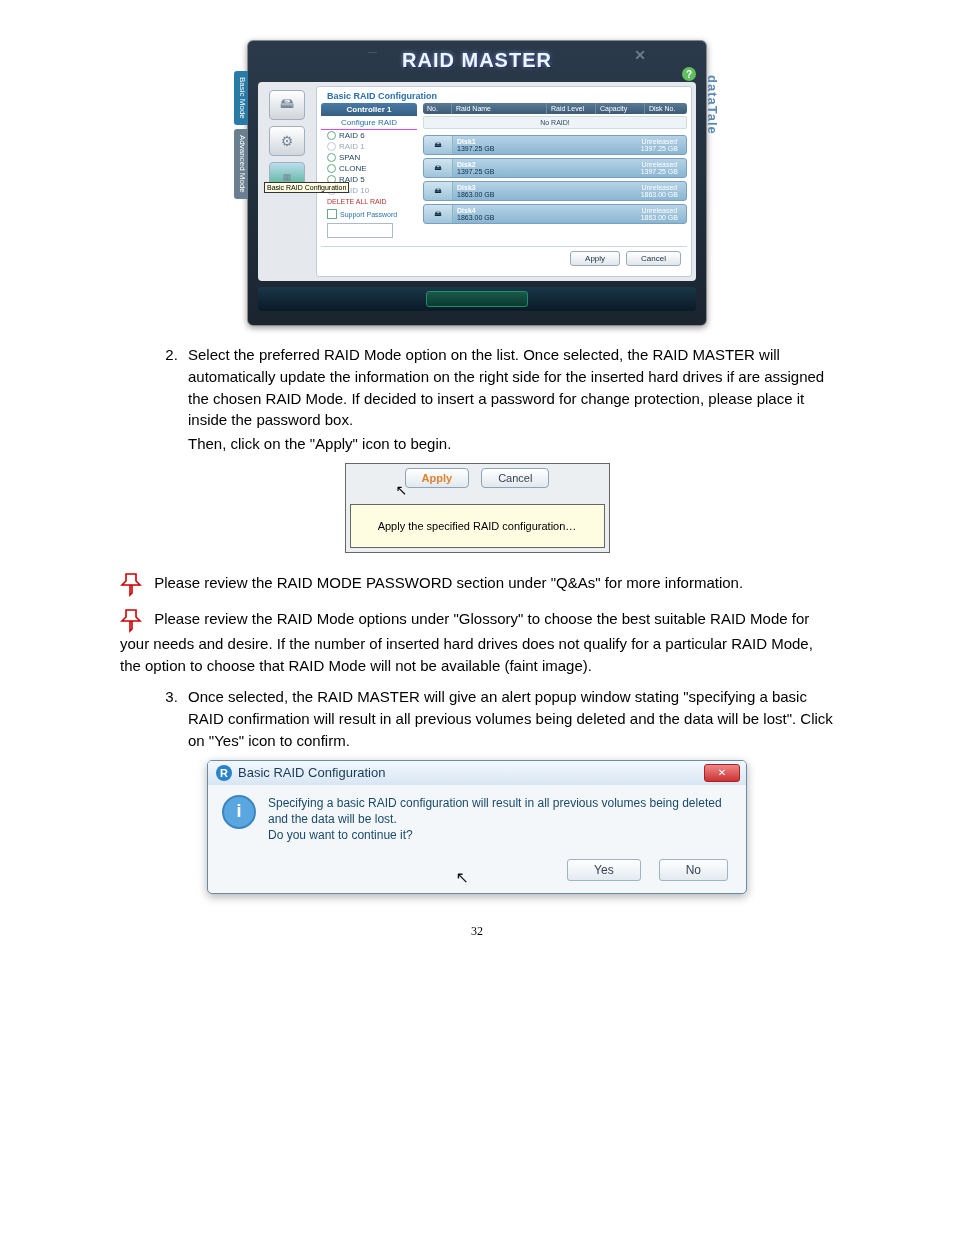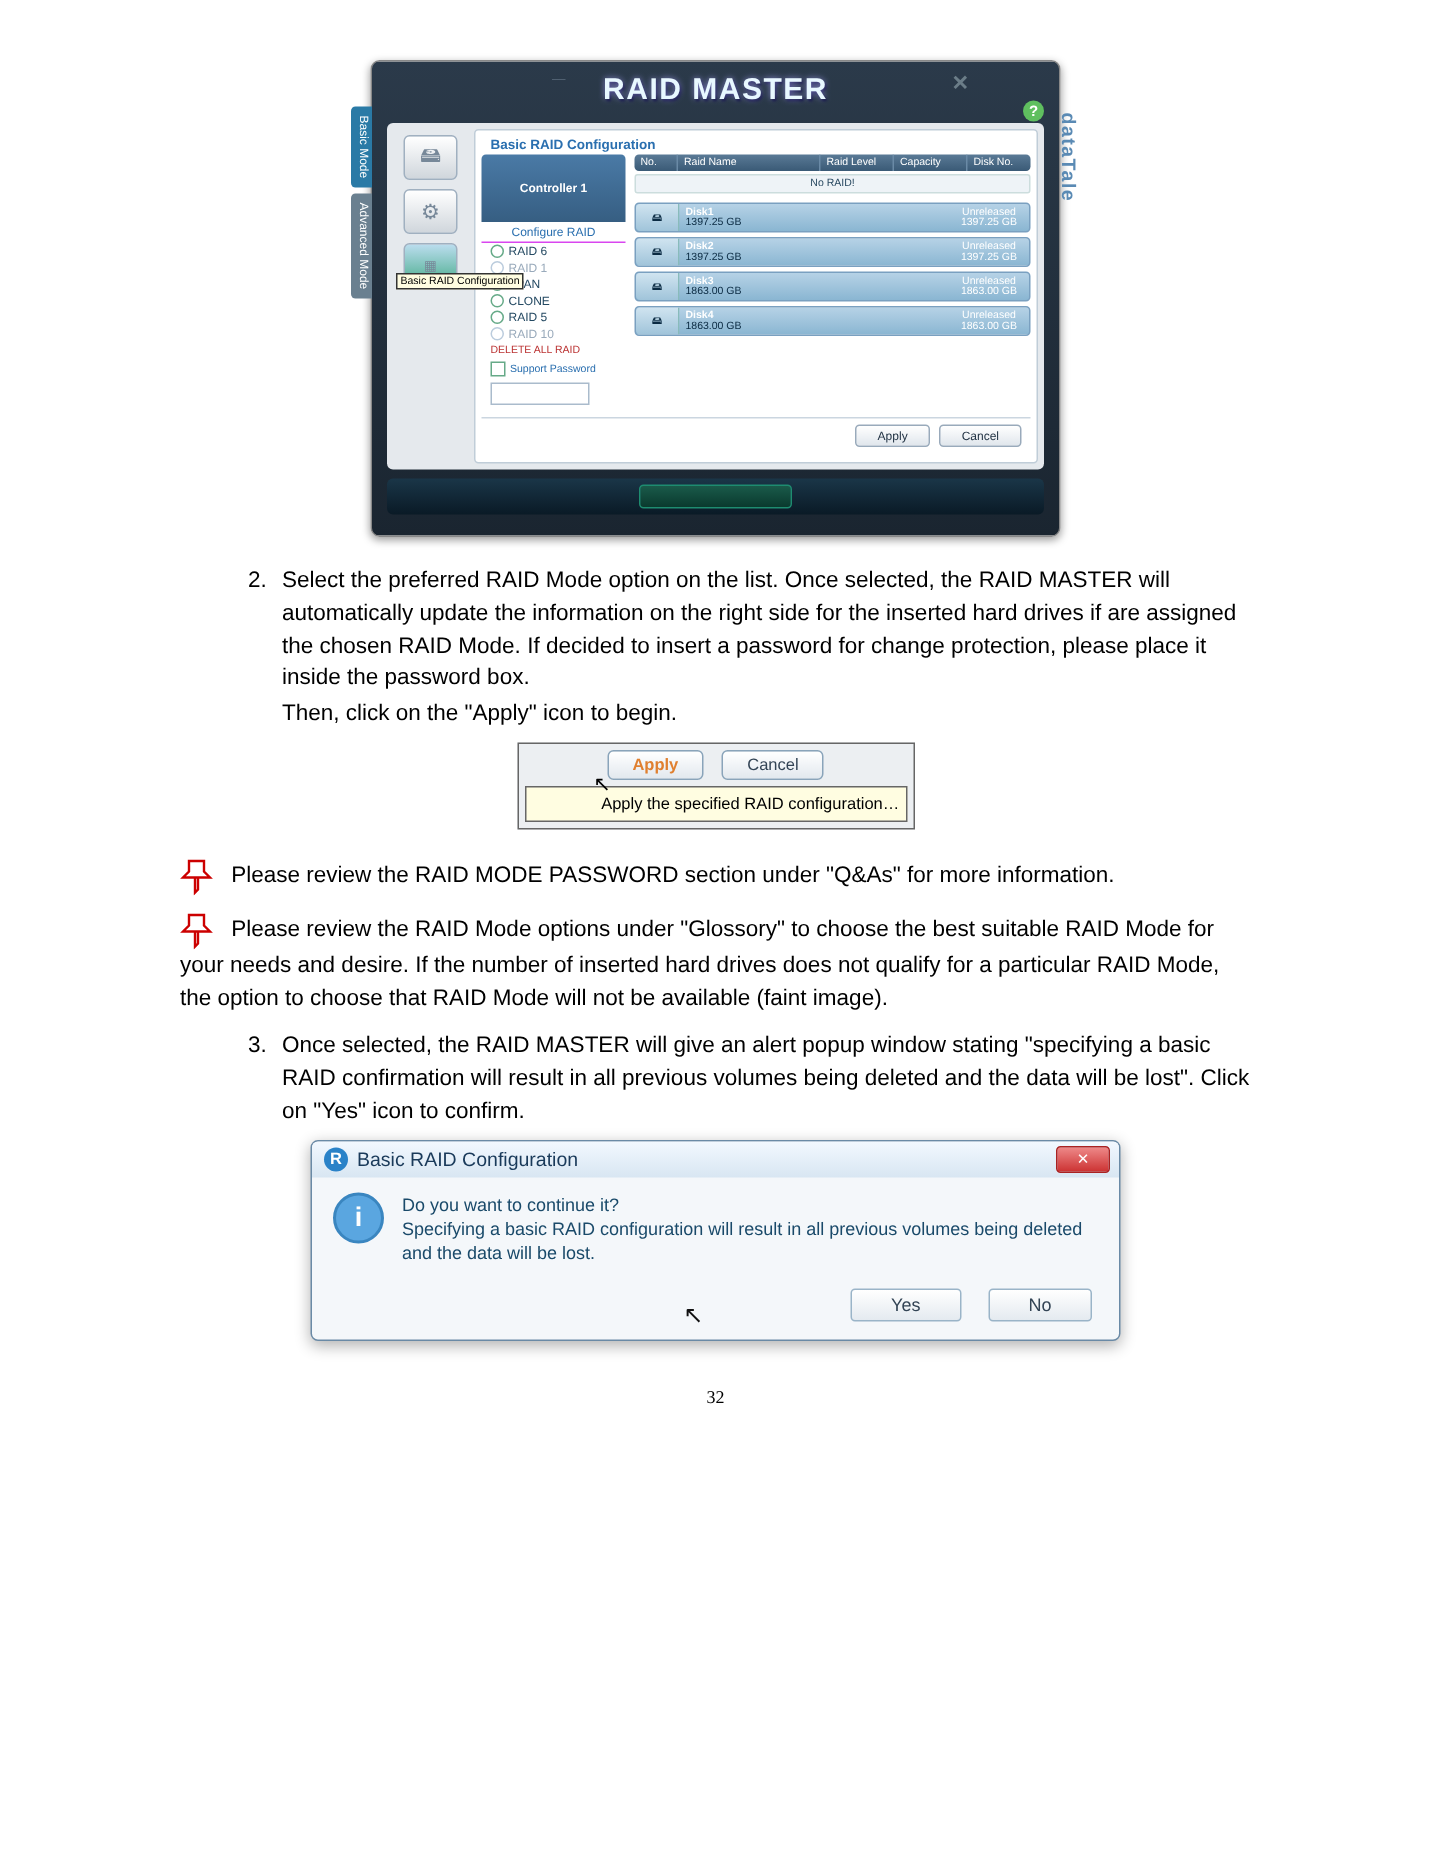--- a/index.html
+++ b/index.html
@@ -115,21 +115,21 @@
     padding:2px 6px;
   }
   .cfg-row { display:flex; gap:6px;}
   .ctrl-tree {
     width:96px;
     font-size:8px;
   }
   .ctrl-head {
     background:linear-gradient(#4a7aa6,#365e82);
     color:#fff;font-weight:bold;text-align:center;
-    border-radius:3px 3px 0 0;padding:18px;
+    border-radius:3px 3px 0 0;padding:2px;
   }
   .ctrl-sub {
     color:#2a6faf;text-align:center;font-size:8px;padding:2px;border-bottom:1px solid #d946ef;
   }
   .opt {
     display:flex;align-items:center;gap:3px;padding:1px 6px;color:#244962;
   }
   .opt.dim { color:#9ab;}
   .opt .radio {
     width:7px;height:7px;border:1px solid #6a8;border-radius:50%;display:inline-block;
@@ -192,21 +192,21 @@
     border:1px solid #8aa4ba;border-radius:4px;padding:3px 16px;
     background:linear-gradient(#fff,#e2e8ee);font-weight:bold;color:#e08030;
   }
   .btn-cancel{
     border:1px solid #8aa4ba;border-radius:4px;padding:3px 16px;
     background:linear-gradient(#fff,#e2e8ee);color:#345;
   }
   .cursor-small{position:absolute;left:46px;bottom:-10px;font-size:14px;color:#000;}
   .tip-box{
     border:1px solid #666;background:#fffde1;color:#000;
-    padding:5px 4px;margin:0 0 0 0;font-size:11px;text-align:right;
+    padding:15px 4px;margin:12px 0 0 0;font-size:11px;text-align:center;
   }
 
   
   .dlg{
     border:1px solid #6a8aa6;border-radius:5px;overflow:hidden;
     box-shadow:0 3px 10px rgba(0,0,0,.3);font-size:12px;background:#f4f7fa;
   }
   .dlg-title{
     display:flex;align-items:center;
     background:linear-gradient(#f2f8ff,#d8e6f2);
@@ -434,22 +434,22 @@
 <div class="figure figure-3">
   <div class="dlg">
     <div class="dlg-title">
       <span class="dlg-ricon">R</span>
       <span>Basic RAID Configuration</span>
       <span class="dlg-close">✕</span>
     </div>
     <div class="dlg-body">
       <div class="info-ic">i</div>
       <div>
+        <div>Specifying a basic RAID configuration will result in all previous volumes being deleted and the data will be lost.</div>
         <div>Do you want to continue it?</div>
-        <div>Specifying a basic RAID configuration will result in all previous volumes being deleted and the data will be lost.</div>
       </div>
     </div>
     <div class="dlg-actions">
       <span class="dlg-cursor">↖</span>
       <div class="dlg-btn">Yes</div>
       <div class="dlg-btn">No</div>
     </div>
   </div>
 </div>
 

